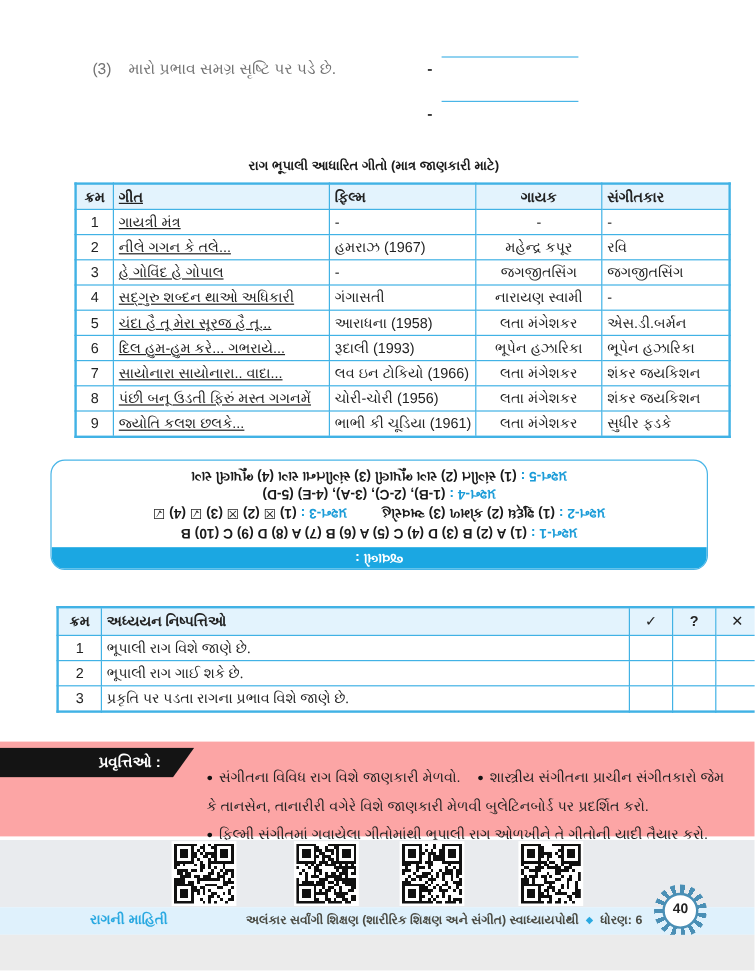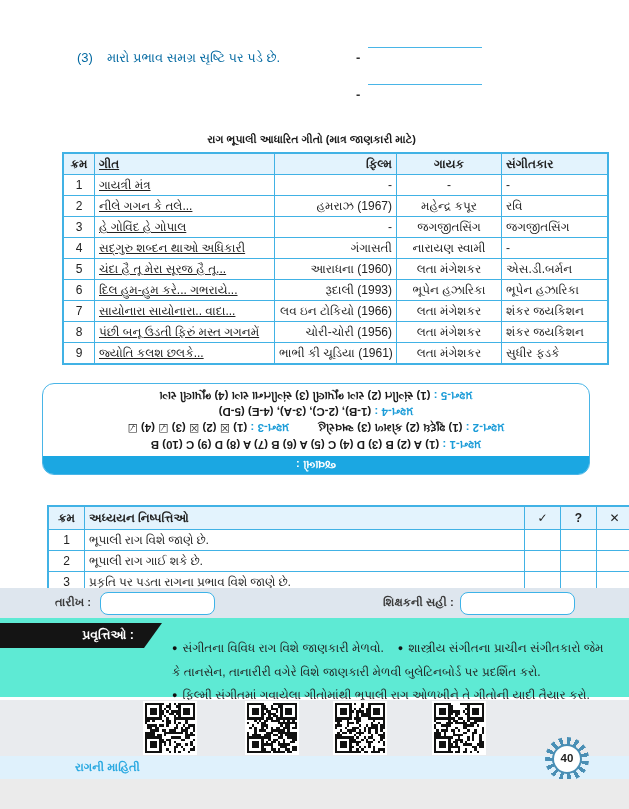--- a/index.html
+++ b/index.html
@@ -1,36 +1,36 @@
 <!DOCTYPE html>
 <html><head>
 <meta charset="utf-8">
 <style>
   html,body{margin:0;padding:0;}
   .page{
     position:relative;width:629px;height:809px;background:#ffffff;
     font-family:"Liberation Sans","DejaVu Sans",sans-serif;color:#222;overflow:hidden;
   }
   
-  .intro-item{position:absolute;left:77px;font-size:13px;color:#0369a1;white-space:nowrap;}
+  .intro-item{position:absolute;left:77px;font-size:13px;color:#737373;white-space:nowrap;}
   .intro-item .num{display:inline-block;width:30px;}
   .intro-dash{position:absolute;left:356px;font-size:13px;color:#333;font-weight:bold;}
   .blank-line{position:absolute;left:368px;width:114px;border-top:1.6px solid #49b5e7;}
   
   .songs-title{position:absolute;top:133px;left:62px;width:499px;text-align:center;
     font-size:11px;font-weight:bold;color:#1a1a1a;}
   table.grid{border-collapse:collapse;table-layout:fixed;background:#fff;}
   table.grid td,table.grid th{border:1px solid #41b2e5;font-size:12px;overflow:hidden;
     white-space:nowrap;padding:0 4px;color:#222;}
   .songs-table{position:absolute;top:152px;left:62px;width:499px;border:2px solid #41b2e5;}
   .songs-table th{background:#e3f3fd;font-weight:bold;height:20px;}
   .songs-table td{height:20px;}
   .col-no{width:22px;text-align:center;}
   .col-song{width:171px;text-align:left;padding-left:6px;text-decoration:underline;}
-  .col-film{width:113px;text-align:right;padding-left:8px;}
+  .col-film{width:113px;text-align:left;padding-left:8px;}
   .col-singer{width:96px;text-align:center;}
   .col-composer{width:97px;text-align:left;}
   
   .answers-box{
     position:absolute;top:383px;left:42px;width:546px;height:90px;
     border:1.6px solid #49b5e7;border-radius:12px;overflow:hidden;background:#fff;
     transform:rotate(180deg);display:flex;flex-direction:column;
   }
   .answers-bar{height:18px;background:#1ba7e2;color:#fff;font-weight:bold;font-size:11.5px;
     text-align:center;line-height:18px;flex:0 0 auto;}
@@ -45,21 +45,21 @@
   .outcomes-table td{height:20px;}
   .oc-no{width:27px;text-align:center;}
   .oc-text{width:431px;text-align:left;padding-left:12px;font-family:Liberation Serif, serif;}
   .oc-mark{width:27px;text-align:center;font-size:13px;}
   
   .sign-strip{position:absolute;top:588px;left:0;width:629px;height:30px;background:#dee6ee;}
   .sign-label{position:absolute;font-size:11.5px;font-weight:bold;color:#3a3a3a;top:8px;}
   .sign-input{position:absolute;top:4px;height:21px;background:#fff;border:1.5px solid #3db3e8;
     border-radius:8px;}
   
-  .activities{position:absolute;top:618px;left:0;width:629px;height:79px;background:#5eead4;}
+  .activities{position:absolute;top:618px;left:0;width:629px;height:79px;background:#fca5a5;}
   .act-label{position:absolute;top:5px;left:0;width:162px;height:25px;background:#141414;
     color:#fff;font-weight:bold;font-size:12.5px;line-height:25px;text-align:right;
     padding-right:28px;box-sizing:border-box;
     clip-path:polygon(0 0,100% 0,calc(100% - 18px) 100%,0 100%);}
   .act-text{position:absolute;left:172px;top:3px;width:438px;font-size:12px;color:#222;
     line-height:23px;margin-top:16px;}
   .act-text .bullet{font-size:9px;position:relative;top:-1px;padding-right:5px;color:#111;}
   .act-b2{padding-left:14px;}
   
   .qr-strip{position:absolute;top:700px;left:0;width:629px;height:56px;background:#e9ebee;}
@@ -128,21 +128,21 @@
     <tr>
           <td class="col-no">4</td>
           <td class="col-song">સદ્‌ગુરુ શબ્દન થાઓ અધિકારી</td>
           <td class="col-film">ગંગાસતી</td>
           <td class="col-singer">નારાયણ સ્વામી</td>
           <td class="col-composer">-</td>
         </tr>
     <tr>
           <td class="col-no">5</td>
           <td class="col-song">ચંદા હૈ તૂ મેરા સૂરજ હૈ તૂ...</td>
-          <td class="col-film">આરાધના (1960)</td>
+          <td class="col-film">આરાધના (1958)</td>
           <td class="col-singer">લતા મંગેશકર</td>
           <td class="col-composer">એસ.ડી.બર્મન</td>
         </tr>
     <tr>
           <td class="col-no">6</td>
           <td class="col-song">દિલ હુમ-હુમ કરે... ગભરાયે...</td>
           <td class="col-film">રૂદાલી (1993)</td>
           <td class="col-singer">ભૂપેન હઝારિકા</td>
           <td class="col-composer">ભૂપેન હઝારિકા</td>
         </tr>
@@ -221,26 +221,20 @@
     <tr>
       <td class="oc-no">3</td>
       <td class="oc-text">પ્રકૃતિ પર પડતા રાગના પ્રભાવ વિશે જાણે છે.</td>
       <td class="oc-mark"></td>
       <td class="oc-mark"></td>
       <td class="oc-mark"></td>
     </tr>
   </tbody>
     </table>
 
-  <div class="sign-strip">
-    <span class="sign-label" style="left:55px;">તારીખ :</span>
-    <div class="sign-input" style="left:100px;width:113px;"></div>
-    <span class="sign-label" style="left:383px;">શિક્ષકની સહી :</span>
-    <div class="sign-input" style="left:460px;width:113px;"></div>
-  </div>
 
   <div class="activities">
     <div class="act-label">પ્રવૃત્તિઓ :</div>
     <div class="act-text">
       <span class="bullet">●</span><span>સંગીતના વિવિધ રાગ વિશે જાણકારી મેળવો.</span><span class="act-b2 bullet">●</span><span>શાસ્ત્રીય સંગીતના પ્રાચીન સંગીતકારો જેમ કે તાનસેન, તાનારીરી વગેરે વિશે જાણકારી મેળવી બુલેટિનબોર્ડ પર પ્રદર્શિત કરો.</span><br>
       <span class="bullet">●</span><span>ફિલ્મી સંગીતમાં ગવાયેલા ગીતોમાંથી ભૂપાલી રાગ ઓળખીને તે ગીતોની યાદી તૈયાર કરો.</span>
     </div>
   </div>
 
   <div class="qr-strip">
@@ -1228,20 +1222,25 @@
             <rect x="13" y="20" width="1" height="1"></rect>
             <rect x="15" y="20" width="1" height="1"></rect>
             <rect x="18" y="20" width="1" height="1"></rect>
           </g>
         </svg>
       </div>
   </div>
 
   <div class="footer-bar">
     <span class="footer-left">રાગની માહિતી</span>
+    <span class="footer-center">
+      <span>અલંકાર સર્વાંગી શિક્ષણ (શારીરિક શિક્ષણ અને સંગીત) સ્વાધ્યાયપોથી</span>
+      <span class="sep">◆</span>
+      <span>ધોરણ: 6</span>
+    </span>
   </div>
   <div class="page-badge">
     <div class="badge-spikes"></div>
     <div class="badge-core">40</div>
   </div>
   <div class="bottom-strip"></div>
 
 </div>
 
 </body></html>

